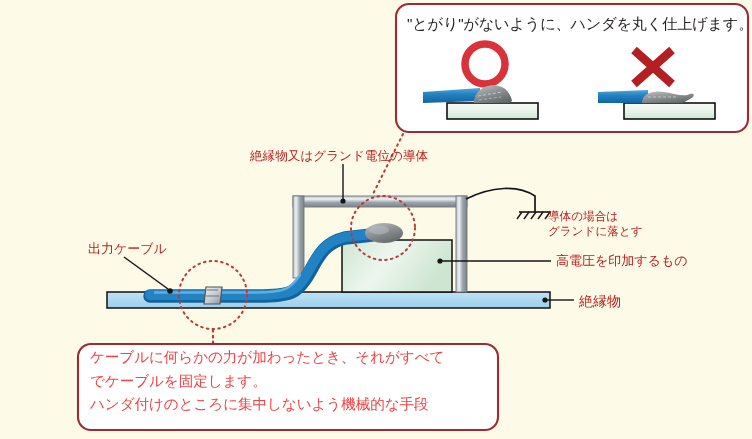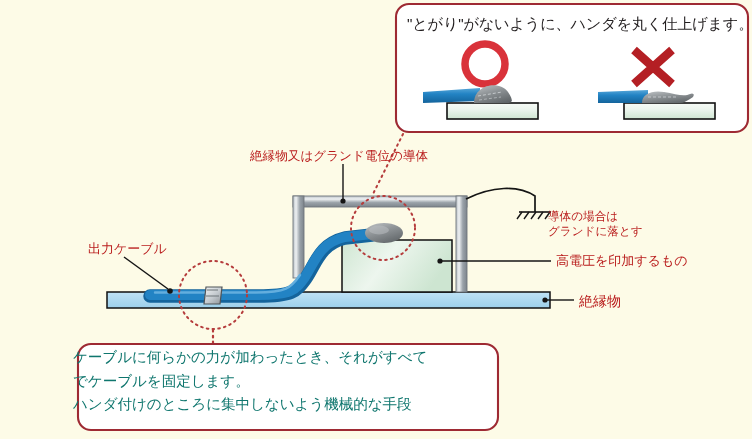--- a/index.html
+++ b/index.html
@@ -63,26 +63,26 @@
     font-size: 14px;
   }
   #lbl-cable {
     left: 88px;
     top: 240px;
     font-size: 13px;
   }
 
   #bottom-callout-text {
     position: absolute;
-    left: 73px;
+    left: 90px;
     top: 346px;
     width: 400px;
     font-size: 14.6px;
     line-height: 1.62;
-    color: #0f766e;
+    color: #ef4444;
     letter-spacing: -0.1px;
   }
 </style>
 </head>
 <body>
 
 <div id="stage">
 
   <svg id="svg-root" width="752" height="439" viewBox="0 0 752 439">
     <defs>

